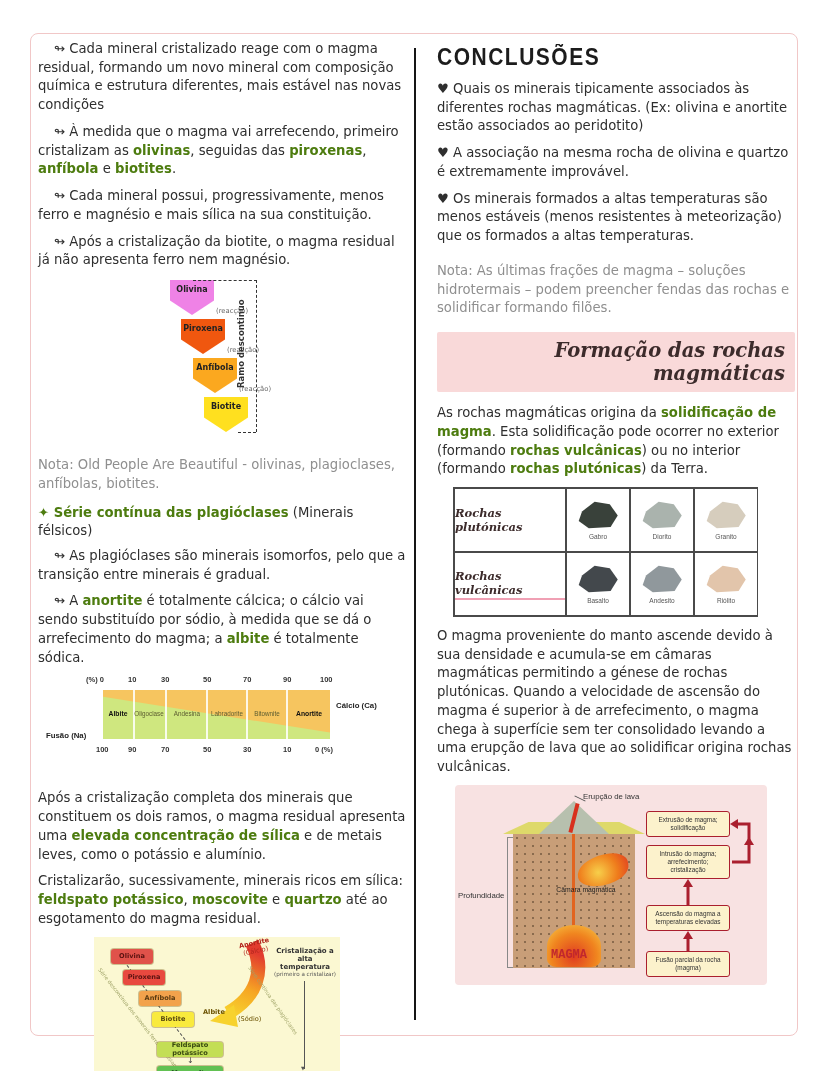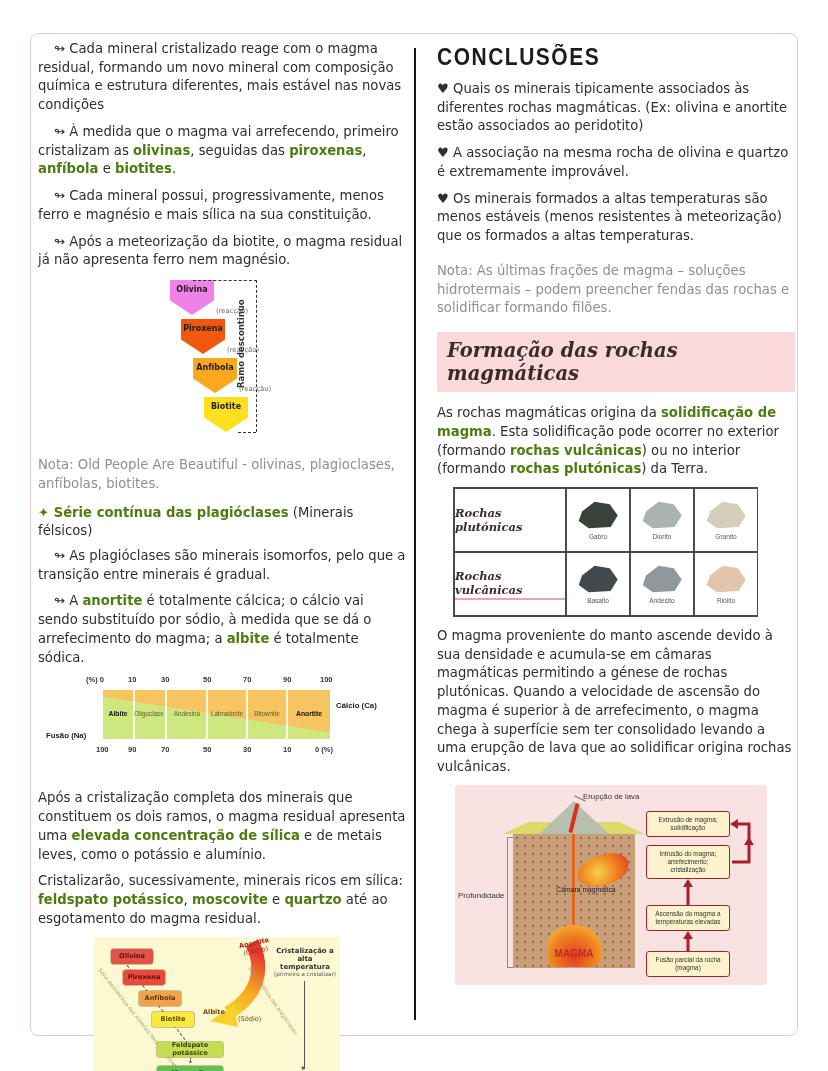--- a/index.html
+++ b/index.html
@@ -13,21 +13,21 @@
   .col-right{left:437px;width:358px;}
   .para{font-size:13.2px;line-height:1.42;margin:0 0 8px 0;}
   .indent{text-indent:16px;}
   .b{font-weight:700;color:#4d7c0f;}
   .nota{color:#8f8f8f;}
   .hdr-fels{font-size:13.2px;margin:10px 0 6px 0;}
   .conclusoes{font-family:"Liberation Sans",sans-serif;font-weight:700;font-size:21px;
         letter-spacing:1.5px;color:#1c1c1c;text-transform:uppercase;transform:scaleY(1.12);
         transform-origin:left top;margin:4px 0 12px 0;}
   .script{font-family:"DejaVu Serif",serif;font-style:italic;font-weight:700;color:#3c2b2b;}
-  .pink-hdr{background:#f9d9d9;padding:7px 10px;font-size:19.5px;margin:6px 0 12px 0;border-radius:2px;}
+  .pink-hdr{background:#f9d9d9;padding:7px 10px;font-size:19.5px;margin:6px 0 12px 0;border-radius:2px;text-align:right;}
   
   .bowen-s{position:relative;height:170px;margin:2px 0 8px 0;}
   .shield{position:absolute;width:44px;height:35px;box-sizing:border-box;
         clip-path:polygon(0 0,100% 0,100% 58%,50% 100%,0 58%);
         display:flex;justify-content:center;padding-top:5px;
         font-size:8px;font-weight:700;color:#222;
         filter:drop-shadow(0 0 0.7px #333) drop-shadow(0 0 0.7px #333);}
   .reaction{position:absolute;font-size:6.8px;color:#666;}
   .branch-line{position:absolute;border-left:1.4px dashed #333;}
   .branch-top{position:absolute;border-top:1.4px dashed #333;}
@@ -77,43 +77,43 @@
   .mg-lava{position:absolute;left:117px;top:18px;width:4px;height:30px;background:#d8301d;transform:rotate(14deg);}
   .mg-ground{position:absolute;left:58px;top:49px;width:122px;height:134px;background:#c89e78;
         background-image:radial-gradient(#8a6b4e 1px,transparent 1.3px);background-size:8px 8px;}
   .mg-conduit{position:absolute;left:117px;top:49px;width:3px;height:102px;background:#e2641f;}
   .mg-chamber{position:absolute;left:122px;top:70px;width:52px;height:30px;border-radius:60% 40% 55% 45%;
         background:radial-gradient(circle at 40% 55%,#f7cf4a 0%,#ef7d1c 55%,#e03c20 100%);transform:rotate(-12deg);}
   .mg-chamber-lb{position:absolute;left:101px;top:101px;width:60px;font-size:6.8px;color:#222;text-align:center;
         line-height:1.15;font-family:"Liberation Sans",sans-serif;}
   .mg-bulb{position:absolute;left:92px;top:140px;width:54px;height:42px;border-radius:50% 50% 18% 18%;
         background:radial-gradient(circle at 50% 75%,#e03c20 0%,#f0851f 55%,#f7cf4a 100%);}
-  .mg-magma-lb{position:absolute;left:96px;top:163px;width:46px;text-align:center;font-size:10px;
-        font-weight:700;color:#c1272d;font-family:Liberation Sans, sans-serif;}
+  .mg-magma-lb{position:absolute;left:96px;top:163px;width:46px;text-align:left;font-size:12px;
+        font-weight:700;color:#c1272d;font-family:Liberation Mono, monospace;}
   .mg-depth{position:absolute;left:3px;top:106px;font-size:7.8px;color:#333;font-family:"Liberation Sans",sans-serif;}
   .mg-brk{position:absolute;border-left:1px solid #888;}
   .mg-brk-h{position:absolute;border-top:1px solid #888;}
   .mg-step{position:absolute;left:191px;width:84px;background:#fcf2cc;border:1.5px solid #aa1f2e;
         border-radius:3px;font-size:6.4px;color:#333;display:flex;align-items:center;justify-content:center;
         text-align:center;box-sizing:border-box;padding:2px 3px;font-family:"Liberation Sans",sans-serif;line-height:1.25;}
   .mg-svg{position:absolute;left:0;top:0;}
   .leader{position:absolute;left:119px;top:13px;width:12px;border-top:1px solid #555;transform:rotate(26deg);}
 </style>
 </head>
 <body>
 
 <div class="page">
   <div class="border-rect"></div>
   <div class="divider"></div>
 
   <div class="col col-left">
     <p class="para indent"><span>↬ </span><span>Cada mineral cristalizado reage com o magma residual, formando um novo mineral com composição química e estrutura diferentes, mais estável nas novas condições</span></p>
     <p class="para indent"><span>↬ </span><span>À medida que o magma vai arrefecendo, primeiro cristalizam as </span><span class="b">olivinas</span><span>, seguidas das </span><span class="b">piroxenas</span><span>, </span><span class="b">anfíbola</span><span> e </span><span class="b">biotites</span><span>.</span></p>
     <p class="para indent"><span>↬ </span><span>Cada mineral possui, progressivamente, menos ferro e magnésio e mais sílica na sua constituição.</span></p>
-    <p class="para indent"><span>↬ </span><span>Após a meteorização da biotite, o magma residual já não apresenta ferro nem magnésio.</span></p>
+    <p class="para indent"><span>↬ </span><span>Após a cristalização da biotite, o magma residual já não apresenta ferro nem magnésio.</span></p>
 
     <div class="bowen-s">
       <div class="shield" style="left: 132px; top: 2px; background: rgb(239, 130, 230);">
         <span>Olivina</span>
       </div>
       <span class="reaction" style="left:178px;top:29px;">(reacção)</span>
       <div class="shield" style="left: 143px; top: 41px; background: rgb(240, 87, 15);">
         <span>Piroxena</span>
       </div>
       <span class="reaction" style="left:189px;top:68px;">(reacção)</span>

